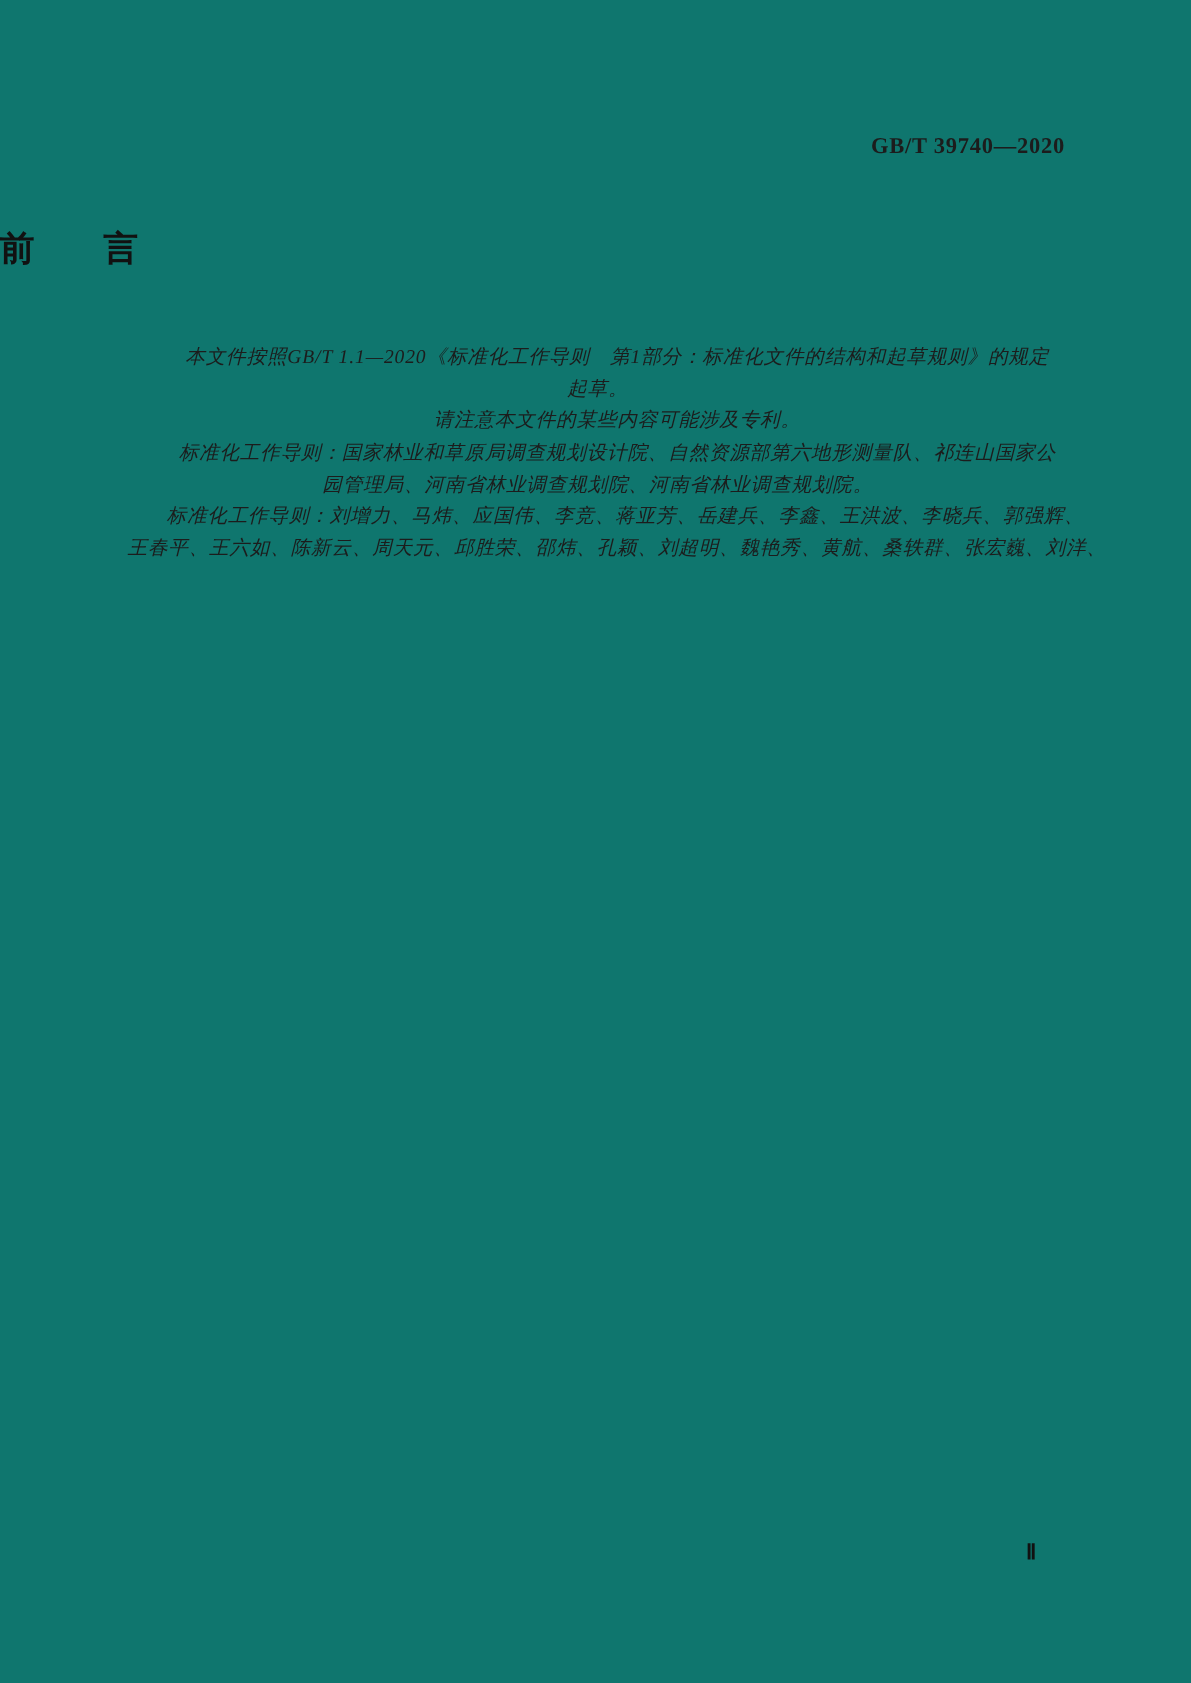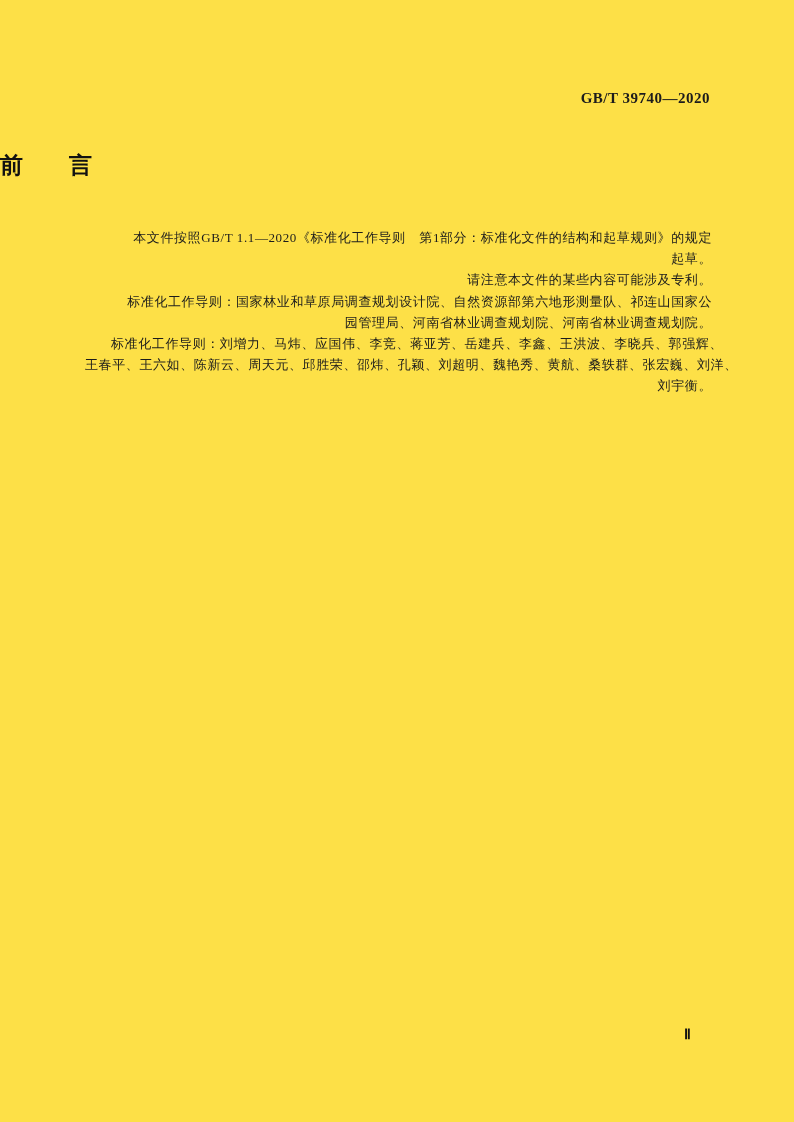--- a/index.html
+++ b/index.html
@@ -5,21 +5,21 @@
   html, body {
     margin: 0;
     padding: 0;
     background: #e8e8e8;
   }
   .page {
     position: relative;
     width: 794px;
     height: 1122px;
     margin: 0 auto;
-    background: #fde047;
+    background: #0f766e;
     color: #1c1c1c;
     font-family: "Liberation Serif", serif;
     overflow: hidden;
   }
   .std-number {
     position: absolute;
     top: 90px;
     right: 84px;
     font-size: 15px;
     font-weight: bold;
@@ -39,21 +39,22 @@
     color: #111;
   }
   .body {
     position: absolute;
     top: 227px;
     left: 85px;
     width: 627px;
     font-size: 13px;
     line-height: 21.2px;
     letter-spacing: 0.6px;
-    text-align: right;
+    text-align: center;
+    font-style: italic;
   }
   .para { margin: 0; }
   .line {
     white-space: nowrap;
   }
   .line.indent {
     text-indent: 2em;
   }
   .page-number {
     position: absolute;
@@ -81,18 +82,17 @@
       <div class="para">
         <div class="line indent">请注意本文件的某些内容可能涉及专利。</div>
       </div>
       <div class="para">
         <div class="line indent">标准化工作导则：国家林业和草原局调查规划设计院、自然资源部第六地形测量队、祁连山国家公</div>
         <div class="line">园管理局、河南省林业调查规划院、河南省林业调查规划院。</div>
       </div>
       <div class="para">
         <div class="line indent">标准化工作导则：刘增力、马炜、应国伟、李竞、蒋亚芳、岳建兵、李鑫、王洪波、李晓兵、郭强辉、</div>
         <div class="line">王春平、王六如、陈新云、周天元、邱胜荣、邵炜、孔颖、刘超明、魏艳秀、黄航、桑轶群、张宏巍、刘洋、</div>
-        <div class="line">刘宇衡。</div>
       </div>
     </div>
 
   <div class="page-number">Ⅱ</div>
 </div>
 
 </body></html>

